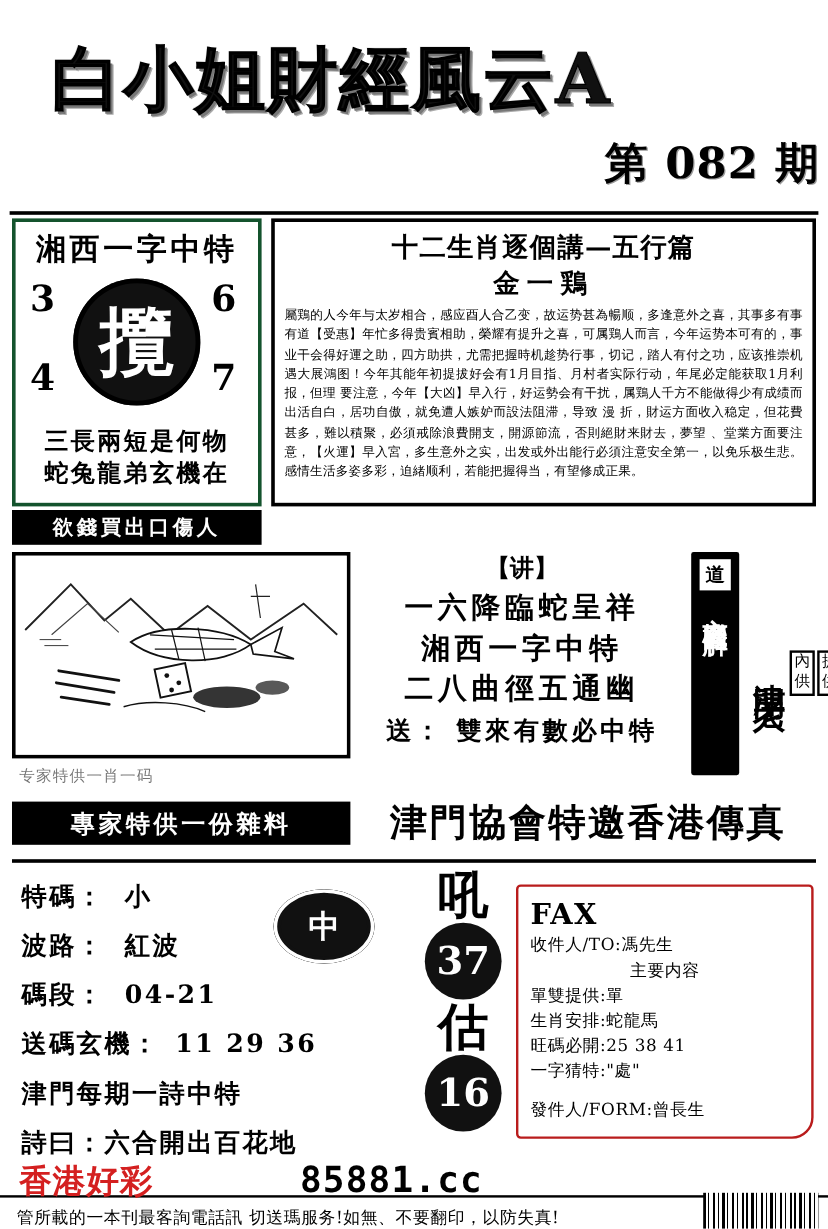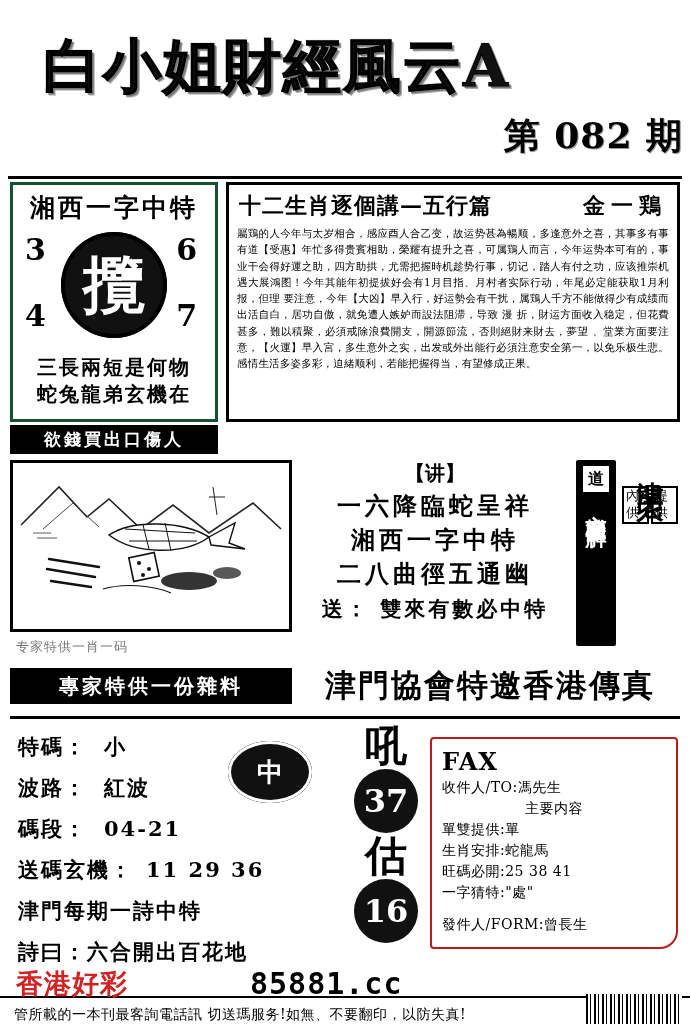--- a/index.html
+++ b/index.html
@@ -73,20 +73,21 @@
     font-family:"DejaVu Serif",serif; font-size:17px; letter-spacing:3px; font-weight:bold;
   }
 
   .article {
     position: absolute; left: 216px; top: 0; width: 454px; height: 240px;
     border: 3px solid #000; background:#fff; padding: 4px 6px 6px 6px;
   }
   .article-head {
     display:flex; align-items:center; justify-content:space-between;
     padding: 2px 4px 4px 4px;
+    flex-direction: column;
   }
   .article-h1 {
     font-family:"DejaVu Serif",serif; font-size: 22px; font-weight:bold; letter-spacing:1px;
   }
   .article-h2 {
     font-family:"DejaVu Serif",serif; font-size: 22px; font-weight:bold; letter-spacing: 6px;
   }
   .article-body {
     font-family:"DejaVu Serif",serif;
     font-size: 10.5px; line-height: 1.55; text-align: justify;
@@ -131,21 +132,21 @@
     width: 26px; height: 26px; background:#fff; color:#000;
     display:flex; align-items:center; justify-content:center;
     font-family:"DejaVu Serif",serif; font-weight:bold; font-size:16px; margin-bottom:6px;
   }
   .sealcol .vtxt {
     writing-mode: vertical-rl; text-orientation: upright;
     font-family:"DejaVu Serif",serif; font-size: 21px; font-weight:bold; letter-spacing: 4px;
   }
   .oldmancol {
     position:absolute; left: 612px; top: 0; width: 56px; height: 196px;
-    display:flex; flex-direction:column; align-items:center;
+    display:flex; flex-direction:row; align-items:center;
   }
   .oldmancol .vtxt {
     writing-mode: vertical-rl; text-orientation: upright;
     font-family:"DejaVu Serif",serif; font-size: 27px; font-weight:bold; letter-spacing: 5px;
   }
   .oldmancol .boxpair {
     margin-top: 6px; display:flex; gap:2px;
   }
   .oldmancol .boxpair span {
     border:2px solid #000; font-family:"DejaVu Serif",serif;

